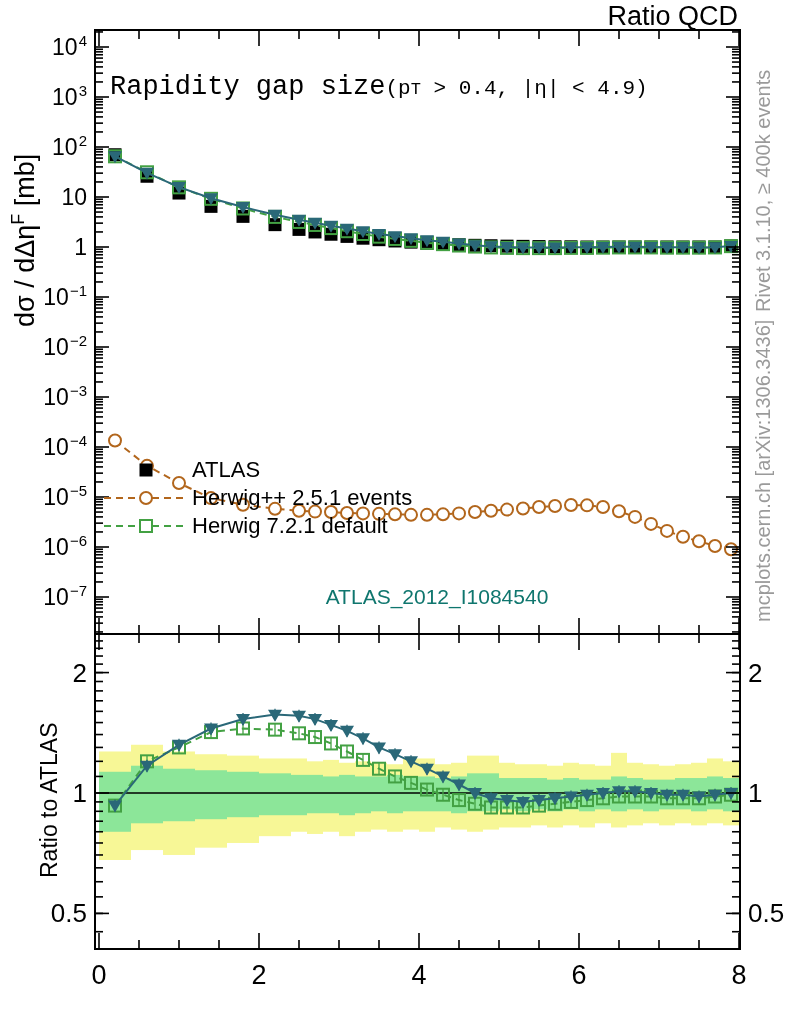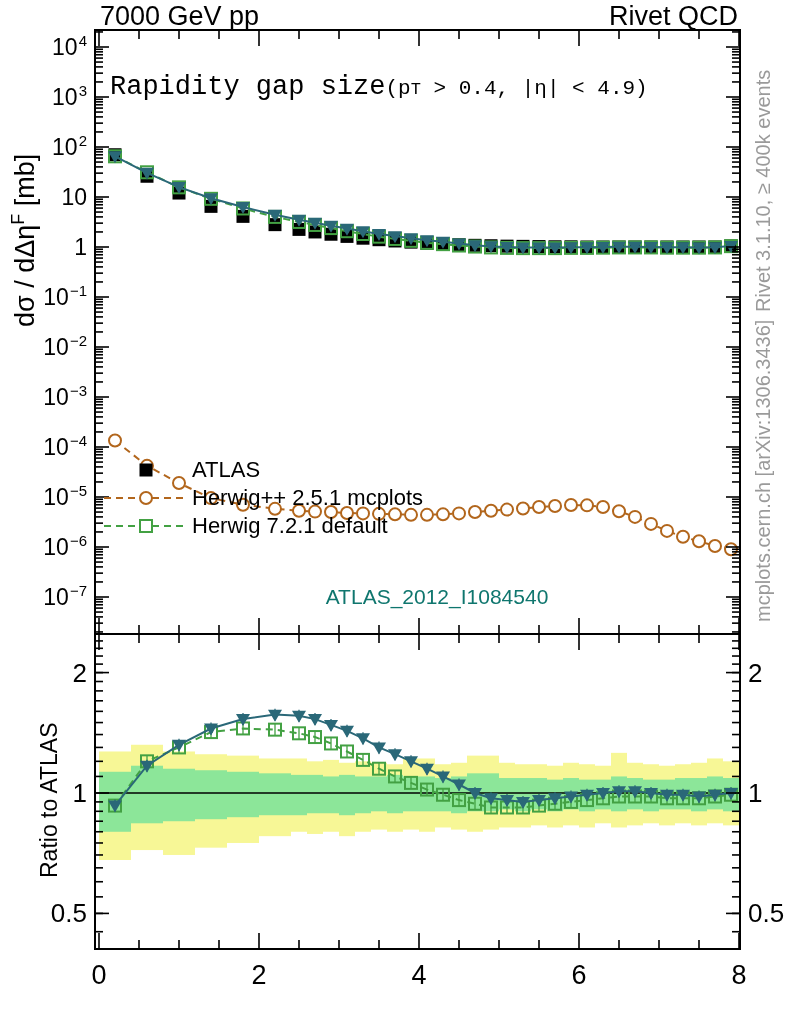--- a/index.html
+++ b/index.html
@@ -762,22 +762,21 @@
         <text x="87" y="605" text-anchor="end" font-size="23"><tspan>10</tspan><tspan font-size="15" dy="-9" dx="1">−7</tspan></text>
         <text x="87" y="681.5880017344075" text-anchor="end" font-size="26">2</text>
         <text x="748" y="681.5880017344075" text-anchor="start" font-size="26">2</text>
         <text x="87" y="802" text-anchor="end" font-size="26">1</text>
         <text x="748" y="802" text-anchor="start" font-size="26">1</text>
         <text x="87" y="922.4119982655925" text-anchor="end" font-size="26">0.5</text>
         <text x="748" y="922.4119982655925" text-anchor="start" font-size="26">0.5</text>
       </g>
     </svg>
 
-  <div class="abs hdr hdr-left">7000 GeV pp</div>
-  <div class="abs hdr hdr-right">Rivet QCD</div>
+  <div class="abs hdr hdr-right">Ratio QCD</div>
 
   <div class="abs plot-title"><span>Rapidity gap size</span><span class="cut">(p</span><span class="cutsub">T</span><span class="cut"> &gt; 0.4, |η| &lt; 4.9)</span></div>
 
   <div class="abs vtext ylabel-main"><span>dσ / dΔη</span><sup>F</sup><span> [mb]</span></div>
 
   <div class="abs vtext ylabel-ratio">Ratio to ATLAS</div>
 
 
   <div class="abs watermark">ATLAS_2012_I1084540</div>
 
@@ -793,21 +792,21 @@
         </svg>
       <span class="lgt">ATLAS</span>
     </div>
     <div class="lgrow">
       <svg class="lgm" width="92" height="28">
           <line x1="4" x2="88" y1="14" y2="14" stroke="#b2661c" stroke-width="2" stroke-dasharray="7 5"></line>
           <g>
             <circle cx="46" cy="14" r="6" fill="#ffffff" stroke="#b2661c" stroke-width="2"></circle>
           </g>
         </svg>
-      <span class="lgt">Herwig++ 2.5.1 mcplots</span>
+      <span class="lgt">Herwig++ 2.5.1 events</span>
     </div>
     <div class="lgrow">
       <svg class="lgm" width="92" height="28">
           <line x1="4" x2="88" y1="14" y2="14" stroke="#43a143" stroke-width="2" stroke-dasharray="7 5"></line>
           <g>
             <rect x="40" y="8" width="12" height="12" fill="#ffffff" stroke="#43a143" stroke-width="2"></rect>
           </g>
         </svg>
       <span class="lgt">Herwig 7.2.1 default</span>
     </div>

